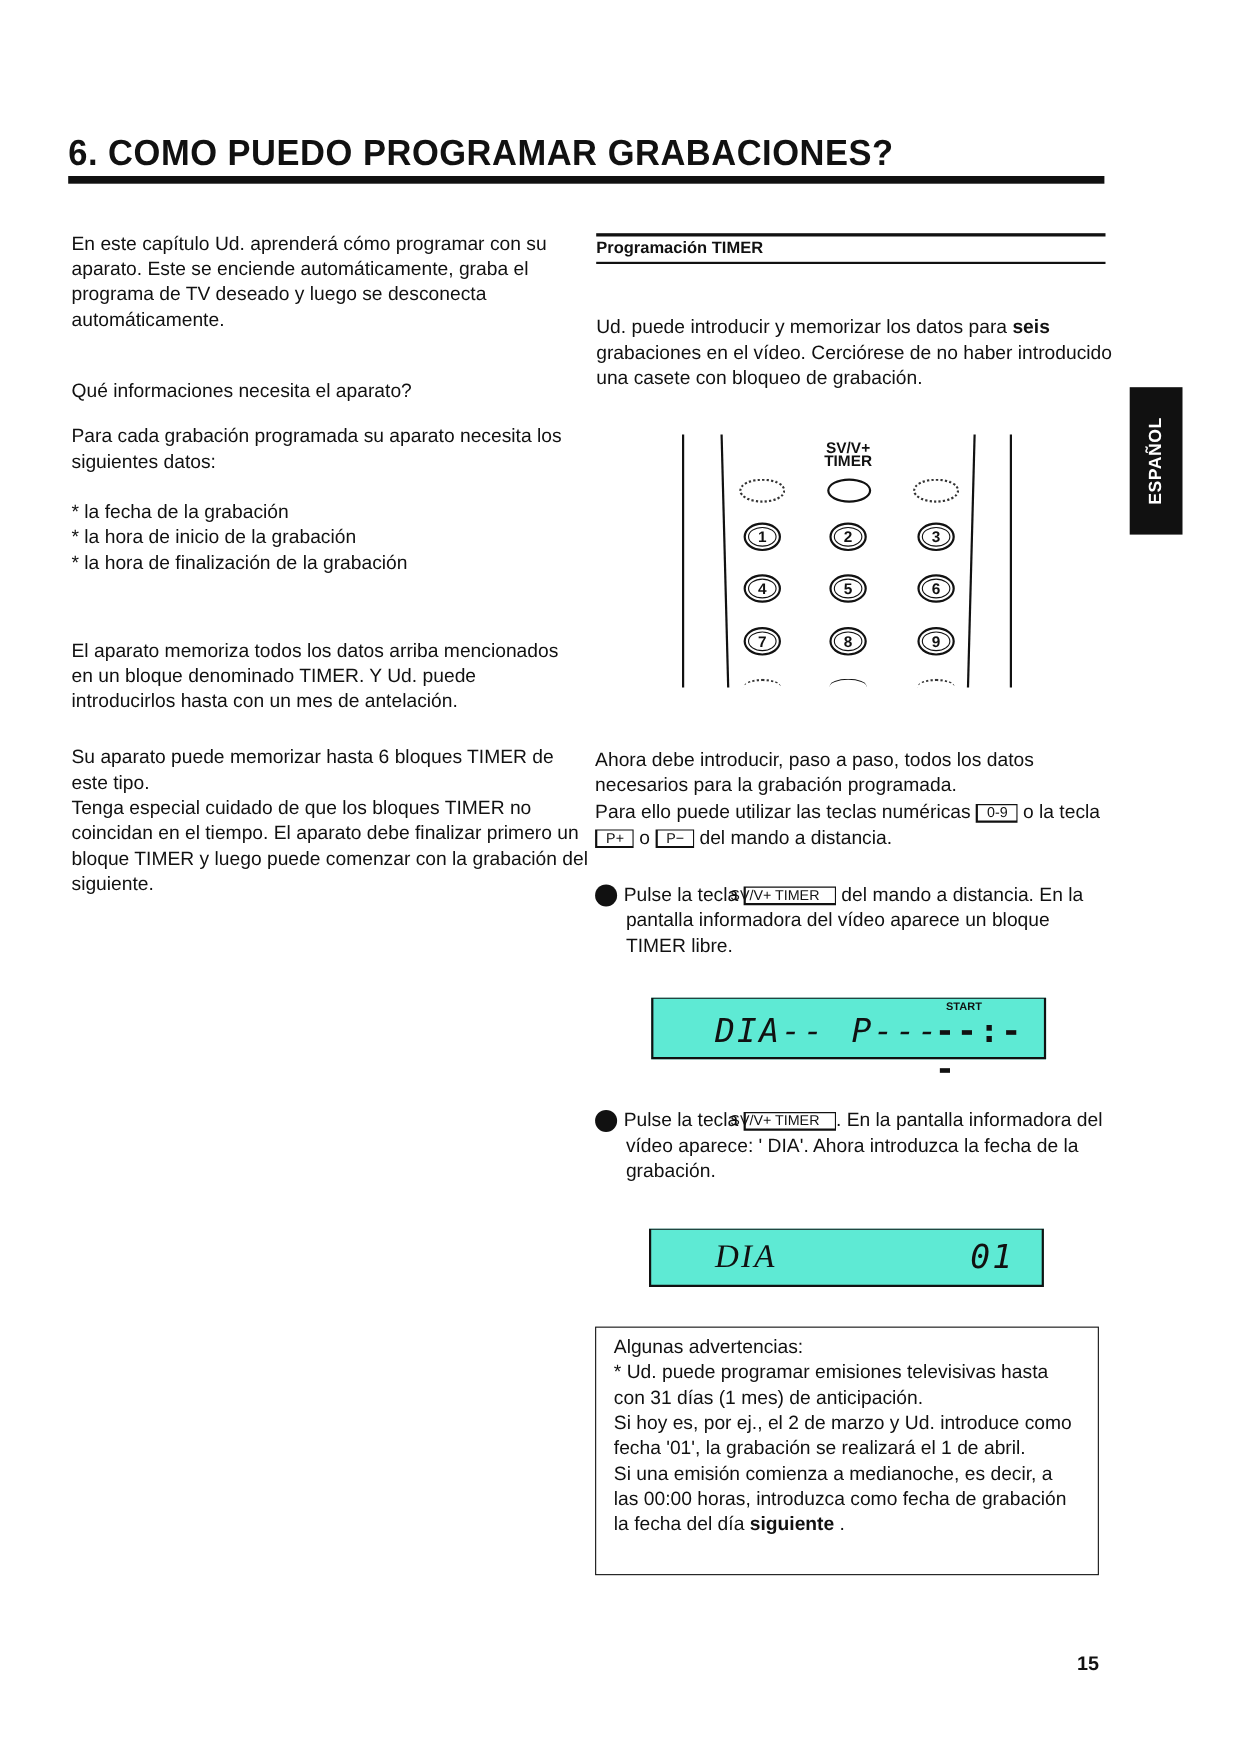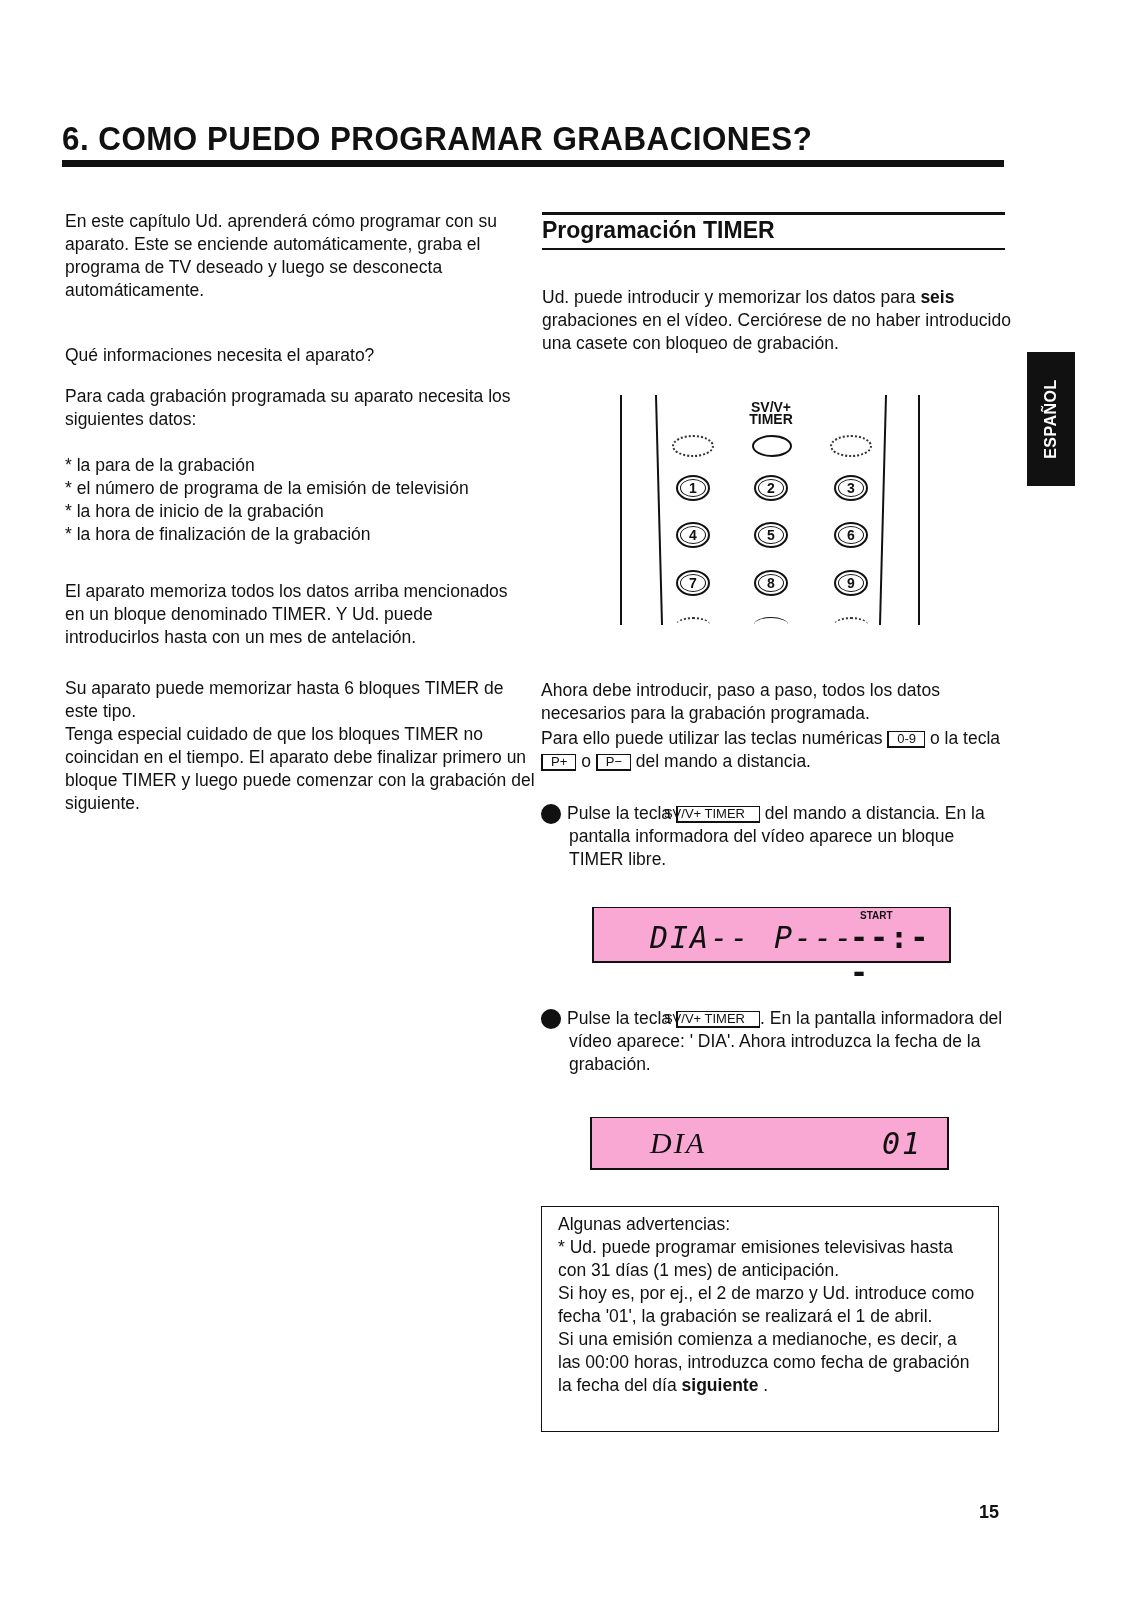--- a/index.html
+++ b/index.html
@@ -5,29 +5,29 @@
   html, body { margin:0; padding:0; background:#fff; }
   body { width:1144px; height:1600px; position:relative; overflow:hidden;
          font-family:"Liberation Sans", "DejaVu Sans", sans-serif; color:#111; }
   .abs { position:absolute; }
   .title { left:62px; top:120px; font-size:33px; font-weight:bold; letter-spacing:0.5px;
            font-family:"Liberation Sans", sans-serif; transform:scaleX(0.95); transform-origin:left; }
   .title-rule { left:62px; top:160px; width:942px; height:7px; background:#111; }
   .p { font-size:17.5px; line-height:23px; }
   .sec-head { left:542px; top:212px; width:463px; }
   .sec-head .rule-top { height:3px; background:#111; }
-  .sec-head .txt { font-size:23px; font-weight:bold; padding:2px 0 4px 0; }
+  .sec-head .txt { font-size:15px; font-weight:bold; padding:2px 0 4px 0; }
   .sec-head .rule-bot { height:2px; background:#111; }
   ul.bul { list-style:none; margin:0; padding:0; }
   .key { display:inline-block; border:1.5px solid #111; border-left-width:2px; border-bottom-width:2px;
          font-size:13px; line-height:14px; padding:0 8px; vertical-align:1px; }
   .stepnum { display:inline-block; width:20px; height:20px; border-radius:50%; background:#111; color:#fff;
              font-size:13px; font-weight:bold; text-align:center; line-height:20px; margin-right:6px; vertical-align:1px; }
   .step { padding-left:28px; text-indent:-28px; }
-  .lcd { border:2px solid #111; border-top-width:1.5px; background:#f9a8d4; }
+  .lcd { border:2px solid #111; border-top-width:1.5px; background:#5eead4; }
   .lcd .seg { font-family:"DejaVu Sans Mono", monospace; font-style:italic; font-size:30px; font-weight:normal;
               letter-spacing:2px; position:absolute; }
   .tab { left:1027px; top:352px; width:48px; height:134px; background:#111; }
   .tab span { position:absolute; left:50%; top:50%; transform:translate(-50%,-50%) rotate(-90deg);
               color:#fff; font-weight:bold; font-size:16px; white-space:nowrap; letter-spacing:0.5px; }
   .notebox { left:541px; top:1206px; width:458px; height:226px; border:1.5px solid #111; box-sizing:border-box;
              padding:6px 16px; }
   .pagenum { left:979px; top:1502px; font-size:18px; font-weight:bold; }
   .btn { position:absolute; width:34px; height:26px; border:2px solid #111; border-radius:50%; box-sizing:border-box; }
   .btn::after { content:""; position:absolute; inset:2px; border:1.5px solid #111; border-radius:50%; }
@@ -38,22 +38,21 @@
 </head>
 <body>
 
 <div class="abs title">6.  COMO PUEDO PROGRAMAR GRABACIONES?</div>
 <div class="abs title-rule"></div>
 
 <div class="abs p" style="left:65px;top:210px;width:460px;">En este capítulo Ud. aprenderá cómo programar con su aparato. Este se enciende automáticamente, graba el programa de TV deseado y luego se desconecta automáticamente.</div>
 <div class="abs p" style="left:65px;top:344px;width:460px;">Qué informaciones necesita el aparato?</div>
 <div class="abs p" style="left:65px;top:385px;width:460px;">Para cada grabación programada su aparato necesita los siguientes datos:</div>
 <ul class="abs p bul" style="left:65px;top:454px;width:470px;">
-  <li>* la para de la grabación</li>
-  <li>* el número de programa de la emisión de televisión</li>
+  <li>* la fecha de la grabación</li>
   <li>* la hora de inicio de la grabación</li>
   <li>* la hora de finalización de la grabación</li>
 </ul>
 <div class="abs p" style="left:65px;top:580px;width:460px;">El aparato memoriza todos los datos arriba mencionados en un bloque denominado TIMER. Y Ud. puede introducirlos hasta con un mes de antelación.</div>
 <div class="abs p" style="left:65px;top:677px;width:470px;white-space:pre-line;">Su aparato puede memorizar hasta 6 bloques TIMER de este tipo.
 Tenga especial cuidado de que los bloques TIMER no coincidan en el tiempo. El aparato debe finalizar primero un bloque TIMER y luego puede comenzar con la grabación del siguiente.</div>
 
 <div class="abs sec-head">
   <div class="rule-top"></div>
   <div class="txt">Programación TIMER</div>

